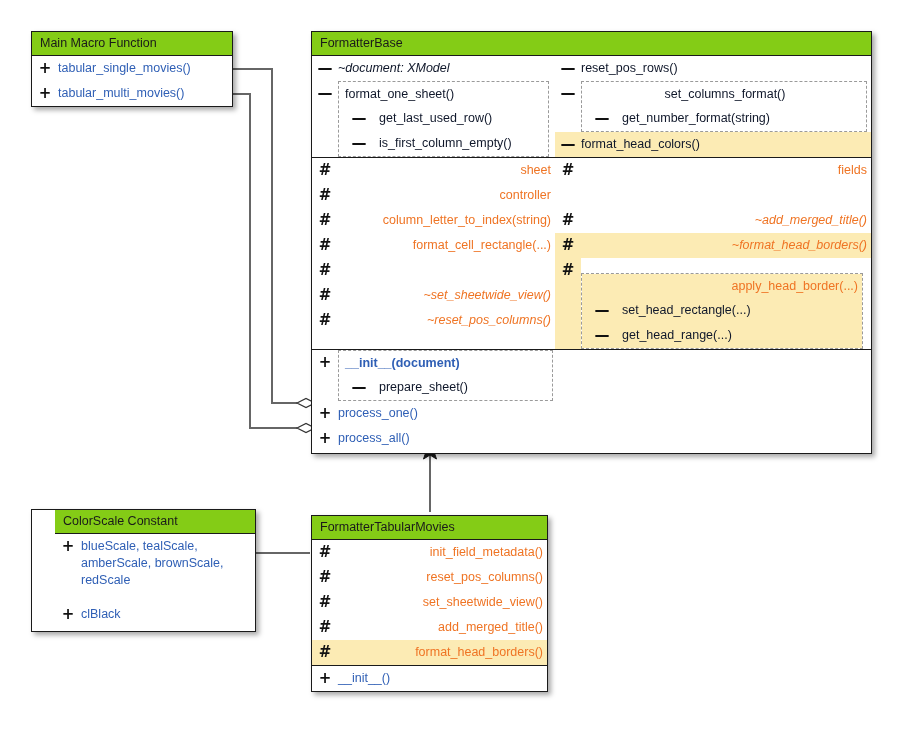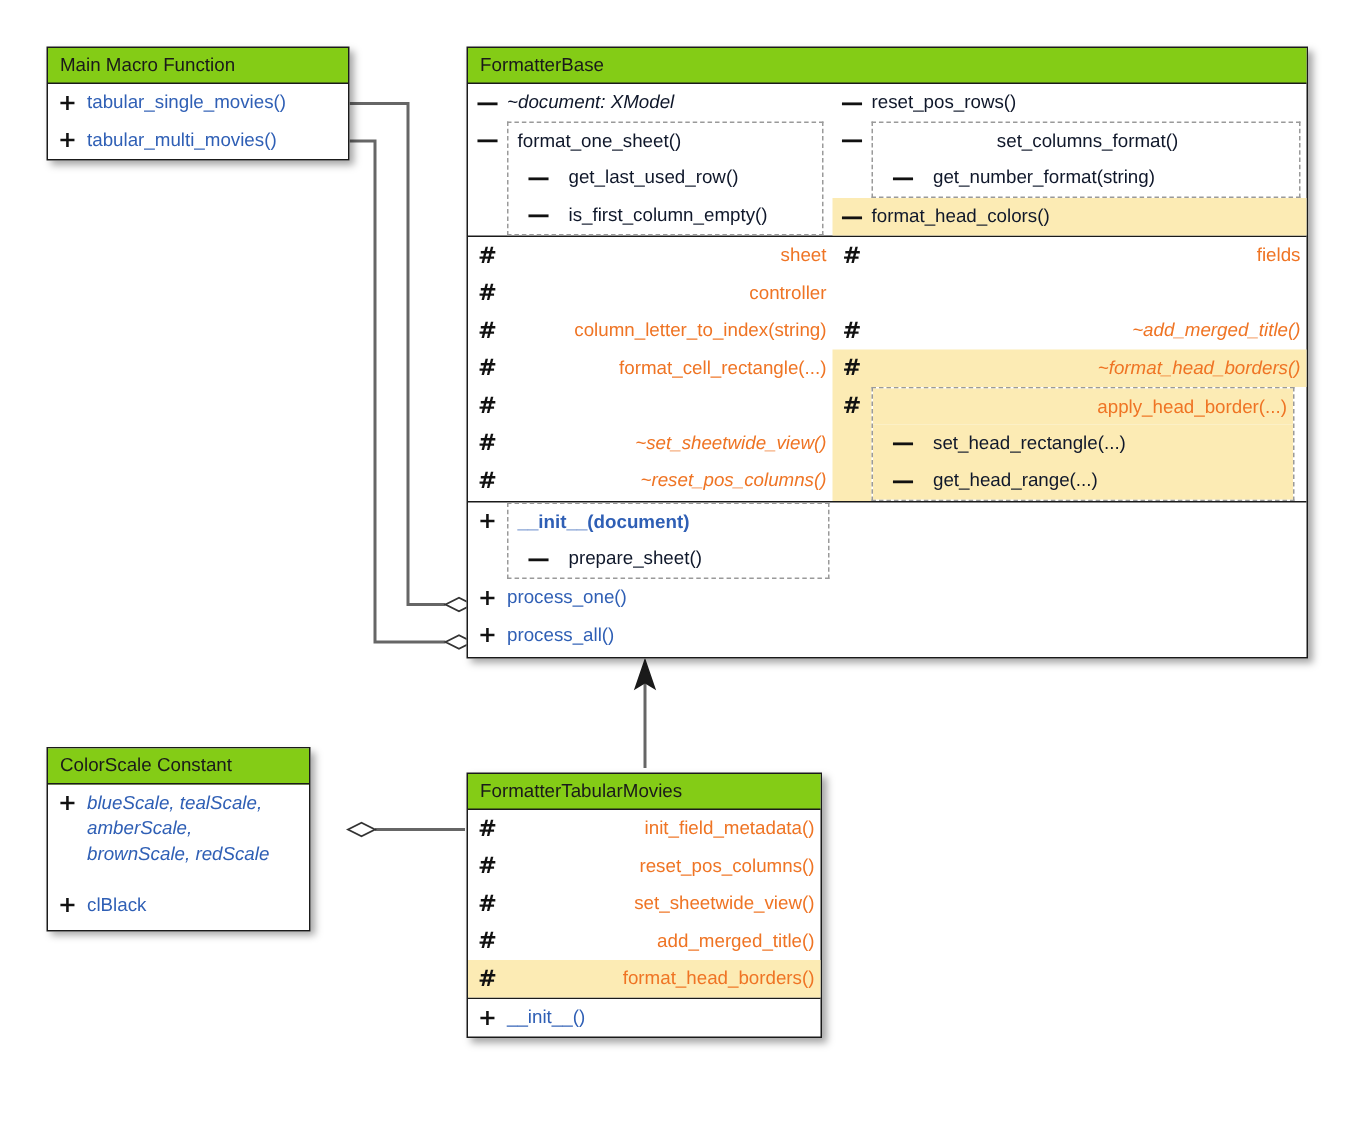--- a/index.html
+++ b/index.html
@@ -69,21 +69,21 @@
     line-height: 17px;
     padding-top: 4px;
     font-family: "DejaVu Sans", sans-serif;
   }
   .mem {
     flex: 1;
     padding-top: 4px;
     padding-right: 4px;
     white-space: nowrap;
   }
-  .mem.wrap { white-space: normal; font-style: italic; }
+  .mem.wrap { white-space: normal; }
 
   .c-blue   { color: #2f5fb5; }
   .c-orange { color: #ef7424; text-align: right; }
   .c-green  { color: #0f172a; }
   .ital     { font-style: italic; }
 
   .hl { background: #fcebb4; }
 
   
   .dashgrp {
@@ -250,21 +250,21 @@
           <div class="row">
             <div class="vis">#</div>
             <div class="mem c-orange ital">~add_merged_title()</div>
           </div>
           <div class="row hl">
             <div class="vis">#</div>
             <div class="mem c-orange ital">~format_head_borders()</div>
           </div>
           <div style="display:flex;">
             <div class="vis hl" style="padding-top:4px; min-height:25px;">#</div>
-            <div class="dashgrp" style="flex:1; margin-right:8px;">
+            <div class="dashgrp" style="flex:1; margin-right:8px;margin-top:15px;">
               <div class="row hl" style="min-height:24px;">
                 <div class="mem c-orange" style="padding-left:6px;">apply_head_border(...)</div>
               </div>
               <div class="row hl indent">
                 <div class="vis" style="width:40px;min-width:40px;">—</div>
                 <div class="mem c-green">set_head_rectangle(...)</div>
               </div>
               <div class="row hl indent">
                 <div class="vis" style="width:40px;min-width:40px;">—</div>
                 <div class="mem c-green">get_head_range(...)</div>
@@ -293,21 +293,21 @@
         <div class="vis">+</div>
         <div class="mem c-blue">process_one()</div>
       </div>
       <div class="row">
         <div class="vis">+</div>
         <div class="mem c-blue">process_all()</div>
       </div>
     </div>
   </div>
 
-  <div class="uml-box" style="left:31px; top:498px; width:176px;">
+  <div class="uml-box" style="left:31px; top:509px; width:225px;padding-left:23px;">
     <div class="uml-title">ColorScale Constant</div>
     <div class="sect" style="padding-bottom:4px;">
       <div class="row" style="min-height:68px;">
         <div class="vis">+</div>
         <div class="mem wrap c-blue" style="padding-right:12px;">blueScale, tealScale, amberScale, brownScale, redScale</div>
       </div>
       <div class="row">
         <div class="vis">+</div>
         <div class="mem c-blue">clBlack</div>
       </div>

